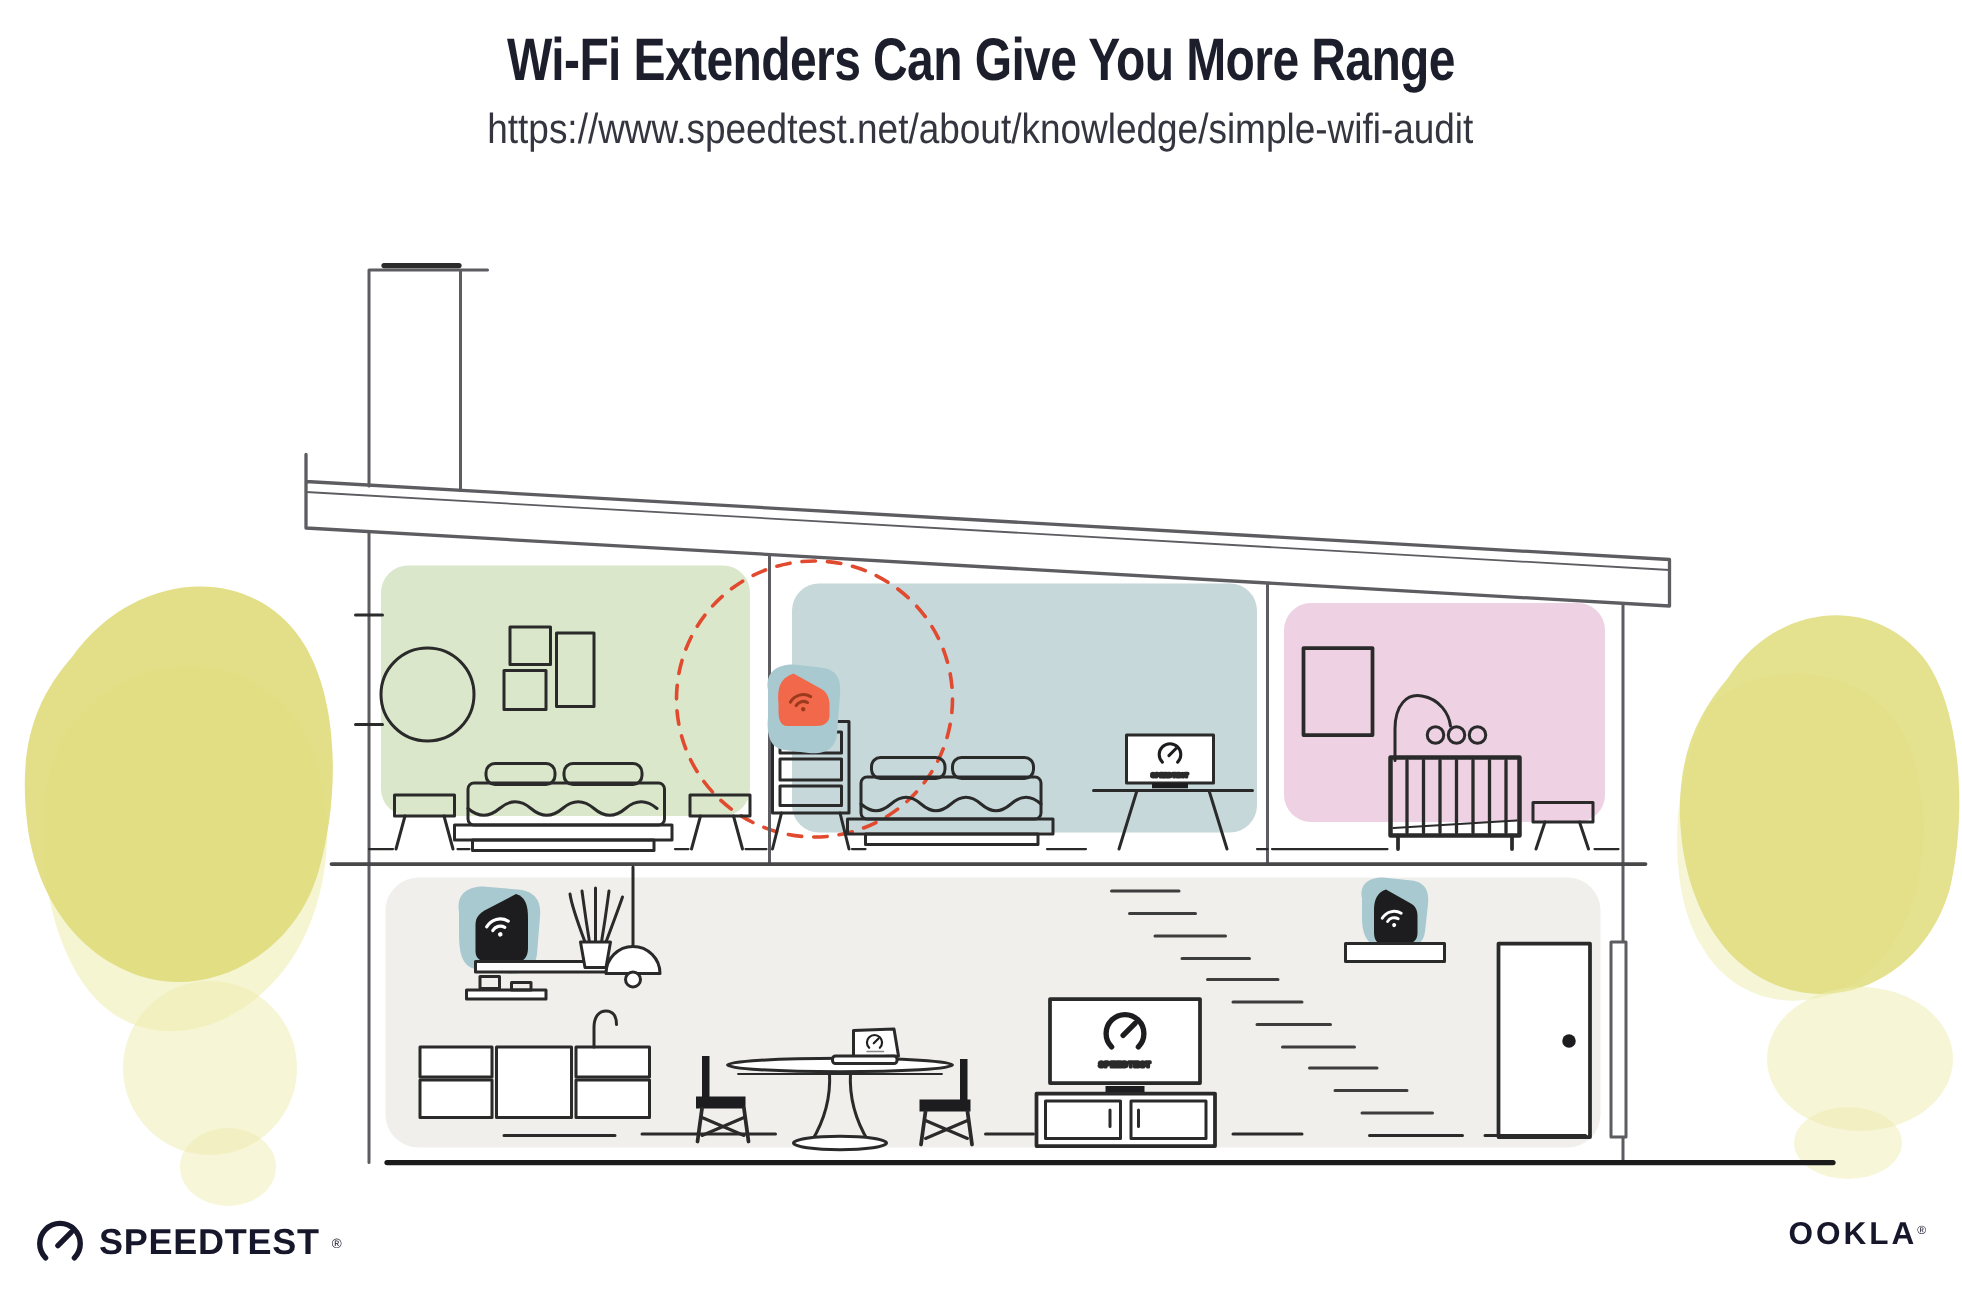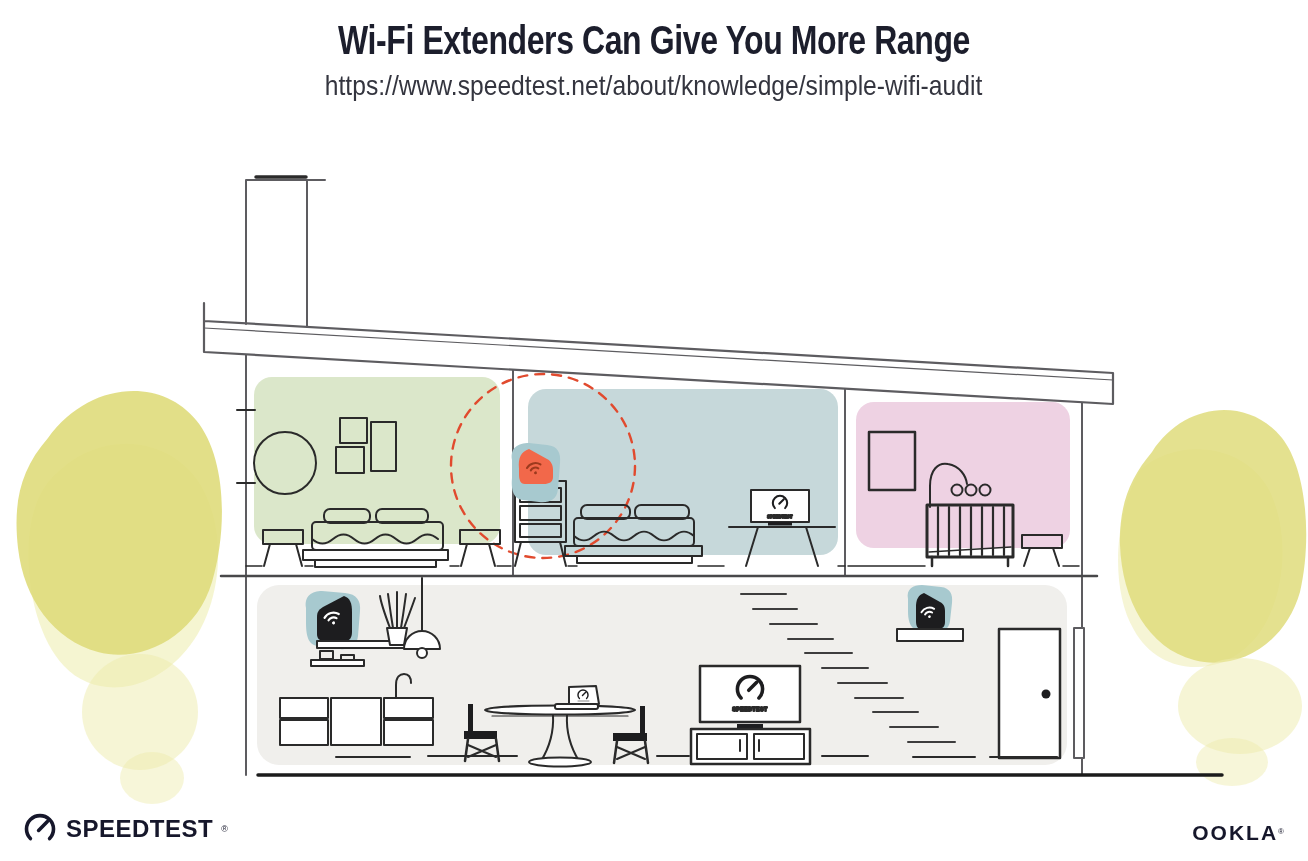--- a/index.html
+++ b/index.html
@@ -17,21 +17,21 @@
   #house .wf{fill:#fff;}
   #house .dk{fill:#1d1d1f;stroke:none;}
   #house .s{stroke:#5d5c60;stroke-width:2;fill:none;stroke-linecap:round;}
   #house text{font-family:"Liberation Sans",sans-serif;font-weight:bold;fill:#26262a;text-anchor:middle;}
   #house .tvlabel{font-size:5px;letter-spacing:0.6px;}
   #house .tvlabel-sm{font-size:3.6px;letter-spacing:0.4px;}
   
   .ftr-left{position:absolute;left:22px;bottom:14px;display:flex;align-items:center;gap:8px;color:#16172b;}
   .ftr-left .st-text{font-size:24px;font-weight:bold;letter-spacing:0.5px;}
   .ftr-left sup{font-size:9px;vertical-align:super;}
-  .ftr-right{position:absolute;right:24px;bottom:16px;color:#16172b;}
+  .ftr-right{position:absolute;right:24px;bottom:26px;color:#16172b;}
   .ftr-right .ok-text{font-size:21px;font-weight:bold;letter-spacing:2px;}
   .ftr-right sup{font-size:8px;vertical-align:super;}
 </style>
 </head>
 <body>
 
 <div class="page">
 
   <div class="hdr">
     <h1><span>Wi-Fi Extenders Can Give You More Range</span></h1>

